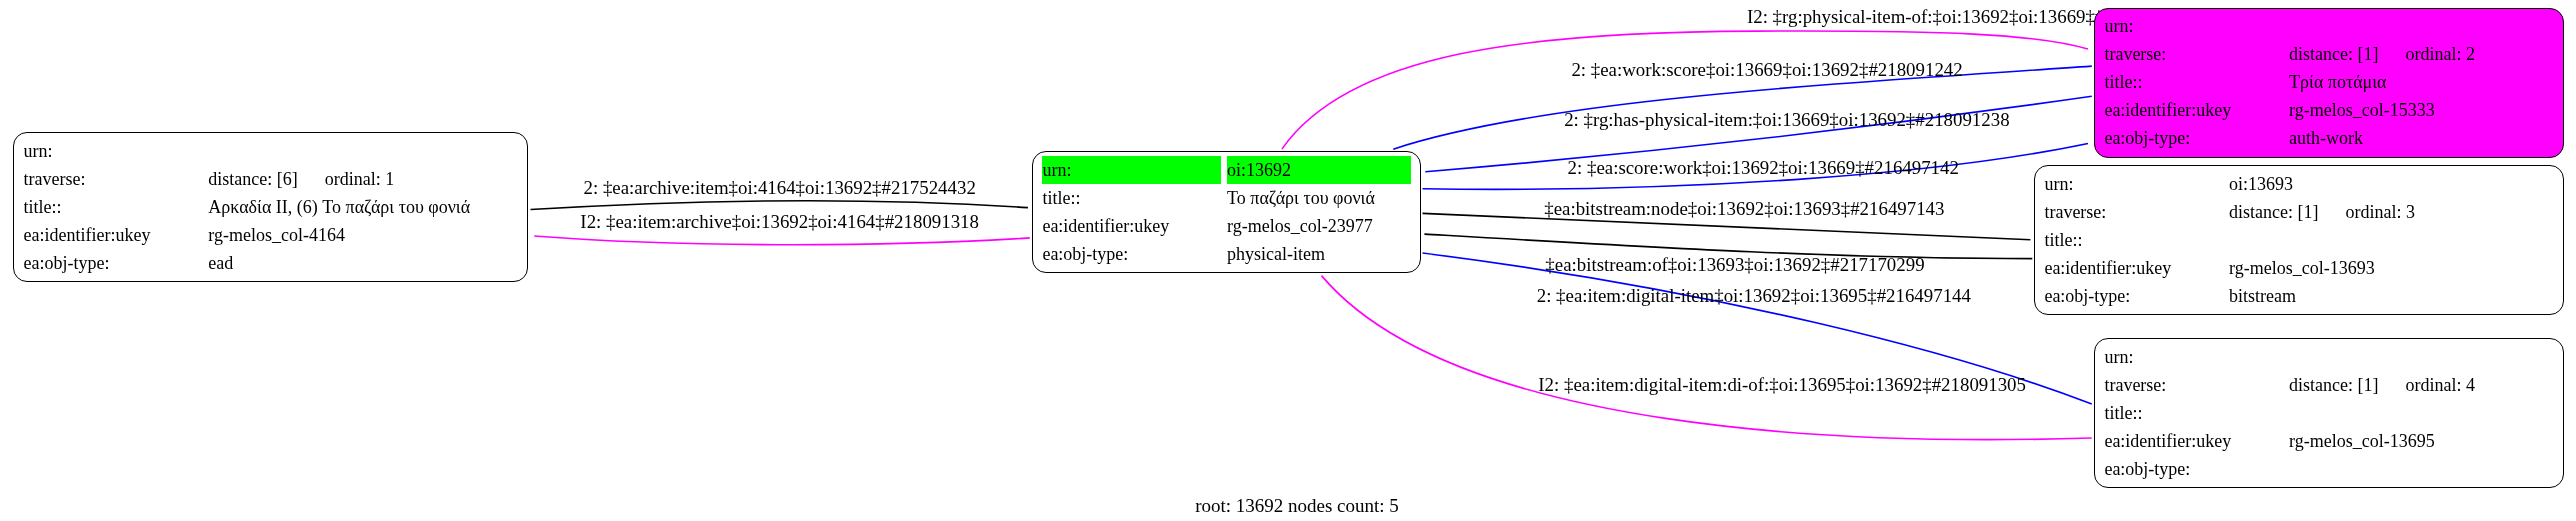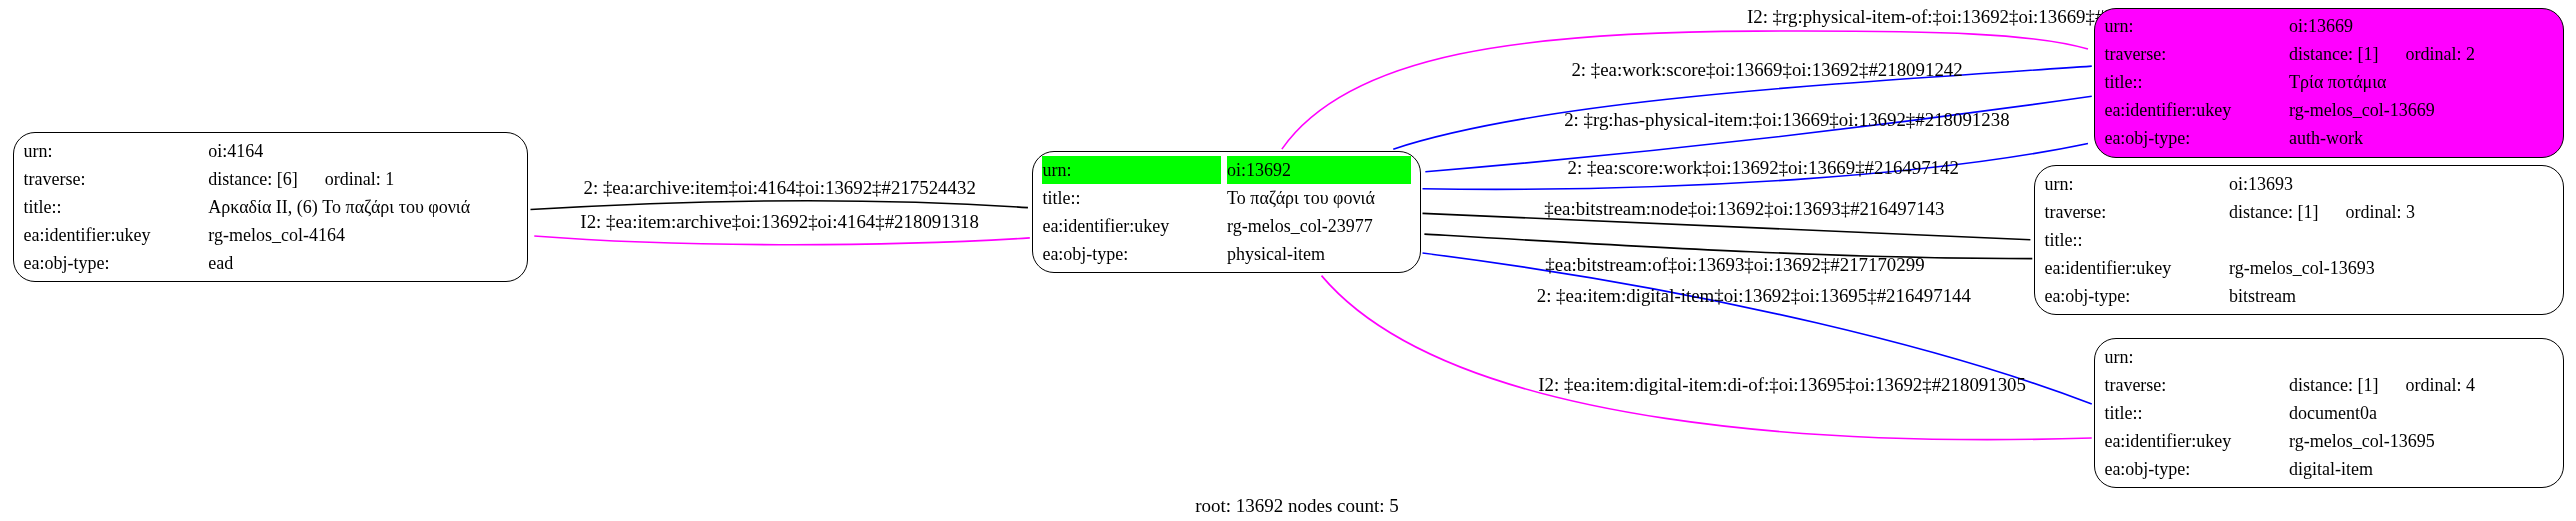--- a/index.html
+++ b/index.html
@@ -21,21 +21,21 @@
     font-family: "Liberation Serif", serif;
     font-size: 20px;
     fill: #000000;
     text-anchor: middle;
   }
   .node {
     position: absolute;
     box-sizing: border-box;
     background: #ffffff;
     border: 1.4px solid #000000;
-    border-radius: 22px;
+    border-radius: 14px;
     padding: 3.8px 9.4px 4.7px 9.4px;
     font-size: 18px;
     color: #000000;
   }
   .node.magenta { background: #ff00ff; }
   .row { display: flex; height: 28px; line-height: 28px; white-space: pre; }
   .row .k { flex: 0 0 179px; width: 179px; margin-right: 5.7px; overflow: hidden; }
   .row .v { flex: 1 1 auto; }
   .cell-green { background: #00ff00; }
   .footer {
@@ -87,21 +87,20 @@
     <text x="1868" y="184">2: ‡ea:score:work‡oi:13692‡oi:13669‡#216497142</text>
     <text x="1848" y="228">‡ea:bitstream:node‡oi:13692‡oi:13693‡#216497143</text>
     <text x="1838" y="287">‡ea:bitstream:of‡oi:13693‡oi:13692‡#217170299</text>
     <text x="1858" y="320">2: ‡ea:item:digital-item‡oi:13692‡oi:13695‡#216497144</text>
     <text x="1888" y="414">I2: ‡ea:item:digital-item:di-of:‡oi:13695‡oi:13692‡#218091305</text>
   </svg>
 
   <div class="node" style="left:13.2px; top:132px; width:515px;">
     <div class="row">
       <span class="k">urn:</span>
-      <span class="v">oi:4164</span>
     </div>
     <div class="row">
       <span class="k">traverse:</span>
       <span class="v">distance: [6]      ordinal: 1</span>
     </div>
     <div class="row">
       <span class="k">title::</span>
       <span class="v">Αρκαδία II, (6) Το παζάρι του φονιά</span>
     </div>
     <div class="row">
@@ -129,33 +128,32 @@
     </div>
     <div class="row">
       <span class="k">ea:obj-type:</span>
       <span class="v">physical-item</span>
     </div>
   </div>
 
   <div class="node magenta" style="left:2094px; top:7.6px; width:470px;">
     <div class="row">
       <span class="k">urn:</span>
-      <span class="v">oi:13669</span>
     </div>
     <div class="row">
       <span class="k">traverse:</span>
       <span class="v">distance: [1]      ordinal: 2</span>
     </div>
     <div class="row">
       <span class="k">title::</span>
       <span class="v">Τρία ποτάμια</span>
     </div>
     <div class="row">
       <span class="k">ea:identifier:ukey</span>
-      <span class="v">rg-melos_col-13669</span>
+      <span class="v">rg-melos_col-15333</span>
     </div>
     <div class="row">
       <span class="k">ea:obj-type:</span>
       <span class="v">auth-work</span>
     </div>
   </div>
 
   <div class="node" style="left:2034px; top:165px; width:530px;">
     <div class="row">
       <span class="k">urn:</span>
@@ -181,28 +179,26 @@
   <div class="node" style="left:2094px; top:338px; width:470px;">
     <div class="row">
       <span class="k">urn:</span>
     </div>
     <div class="row">
       <span class="k">traverse:</span>
       <span class="v">distance: [1]      ordinal: 4</span>
     </div>
     <div class="row">
       <span class="k">title::</span>
-      <span class="v">document0a</span>
     </div>
     <div class="row">
       <span class="k">ea:identifier:ukey</span>
       <span class="v">rg-melos_col-13695</span>
     </div>
     <div class="row">
       <span class="k">ea:obj-type:</span>
-      <span class="v">digital-item</span>
     </div>
   </div>
 
   <div class="footer">root: 13692 nodes count: 5</div>
 
 </div>
 
 
 </body></html>

